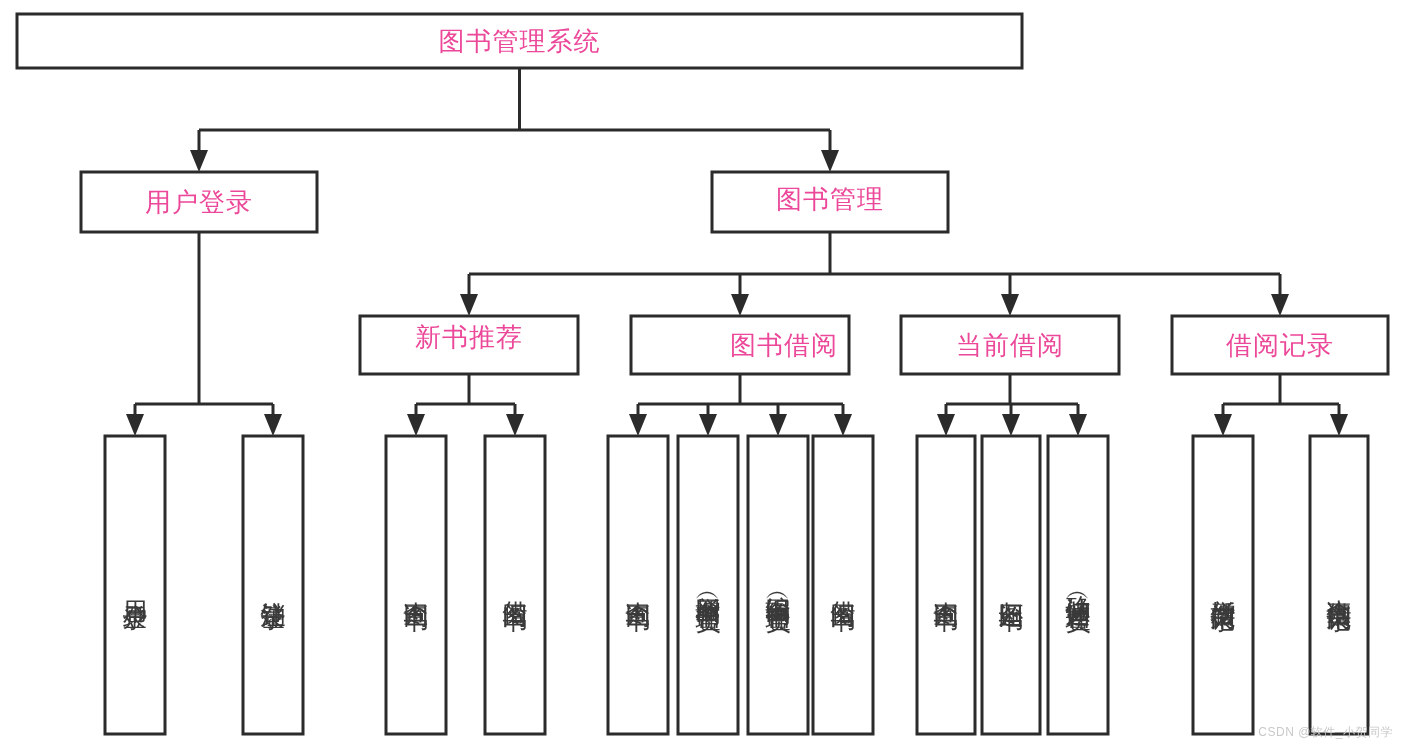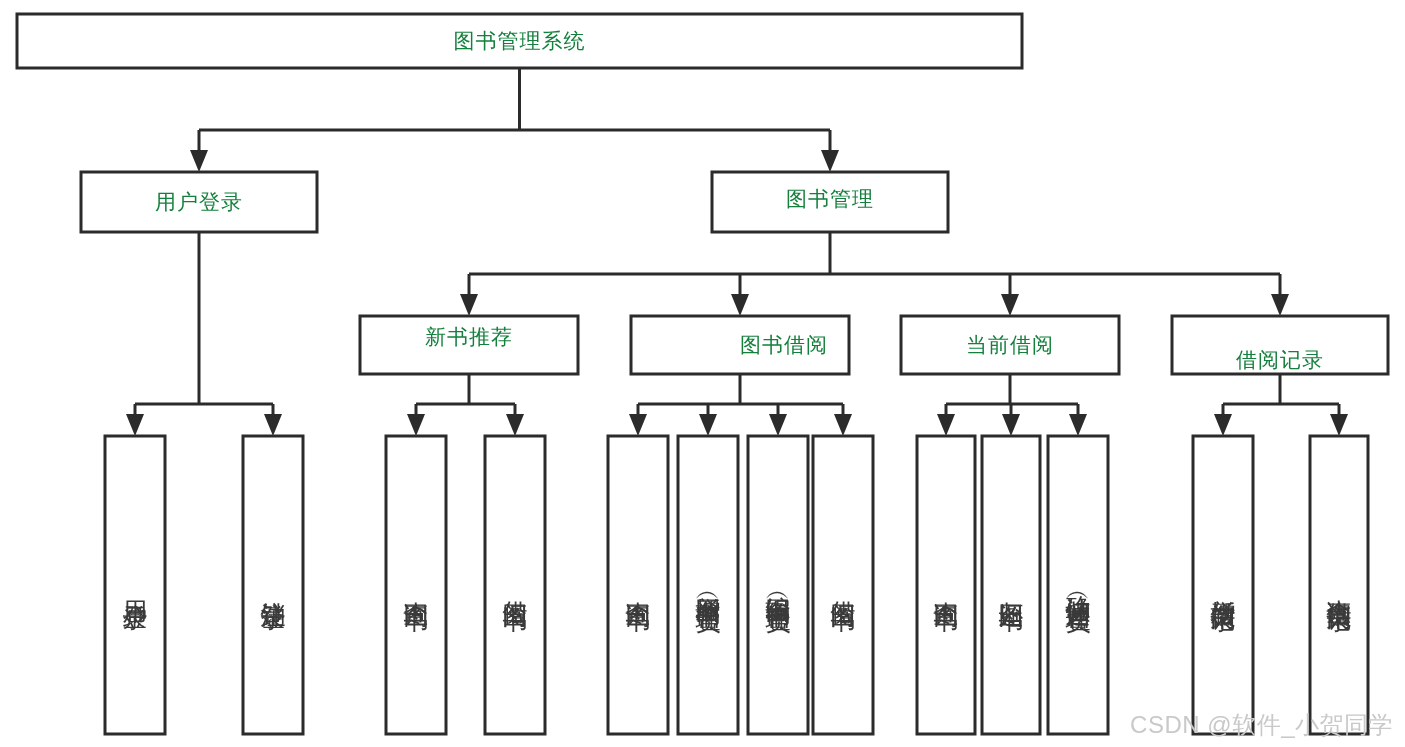--- a/index.html
+++ b/index.html
@@ -38,21 +38,21 @@
   }
   .arrowhead {
     fill: #2b2b2b;
     stroke: none;
   }
   .watermark {
     position: absolute;
     right: 12px;
     bottom: 6px;
     color: #c9c9c9;
-    font-size: 24px;
+    font-size: 12px;
     font-family: "Liberation Sans", "DejaVu Sans", sans-serif;
     white-space: nowrap;
     letter-spacing: 0.5px;
     user-select: none;
     margin-top: 27px;
   }
   .vlabel-wrap {
     position: absolute;
     display: flex;
     flex-direction: column;
@@ -72,22 +72,22 @@
   }
   .hlabel-wrap {
     position: absolute;
     display: flex;
     align-items: center;
     justify-content: center;
     pointer-events: none;
   }
   .hlabel-text {
     font-family: "Liberation Sans", "DejaVu Sans", sans-serif;
-    font-size: 21px;
-    color: #15803d;
+    font-size: 26px;
+    color: #ec4899;
     letter-spacing: 1px;
     white-space: nowrap;
   }
 </style>
 </head>
 <body>
 
 <div id="diagram-root">
   <svg class="diagram" viewBox="0 0 1405 747">
 
@@ -179,21 +179,21 @@
       </div>
       <div class="hlabel-wrap" style="left: 360px; top: 316px; width: 218px; height: 42px;">
         <span class="hlabel-text">新书推荐</span>
       </div>
       <div class="hlabel-wrap" style="left: 631px; top: 316px; width: 218px; height: 58px; padding-left: 44px;">
         <span class="hlabel-text">图书借阅</span>
       </div>
       <div class="hlabel-wrap" style="left: 901px; top: 316px; width: 218px; height: 58px;">
         <span class="hlabel-text">当前借阅</span>
       </div>
-      <div class="hlabel-wrap" style="left: 1172px; top: 316px; width: 216px; height: 58px; align-items: flex-end;">
+      <div class="hlabel-wrap" style="left: 1172px; top: 316px; width: 216px; height: 58px;">
         <span class="hlabel-text">借阅记录</span>
       </div>
       <div class="hlabel-wrap" style="left: 17px; top: 14px; width: 1005px; height: 54px;">
         <span class="hlabel-text">图书管理系统</span>
       </div>
       <div class="vlabel-wrap" style="left: 105px; top: 436px; width: 60px; height: 298px;">
         <span class="vlabel-text">用户登录</span>
       </div>
       <div class="vlabel-wrap" style="left: 243px; top: 436px; width: 60px; height: 298px;">
         <span class="vlabel-text">注销登录</span>

